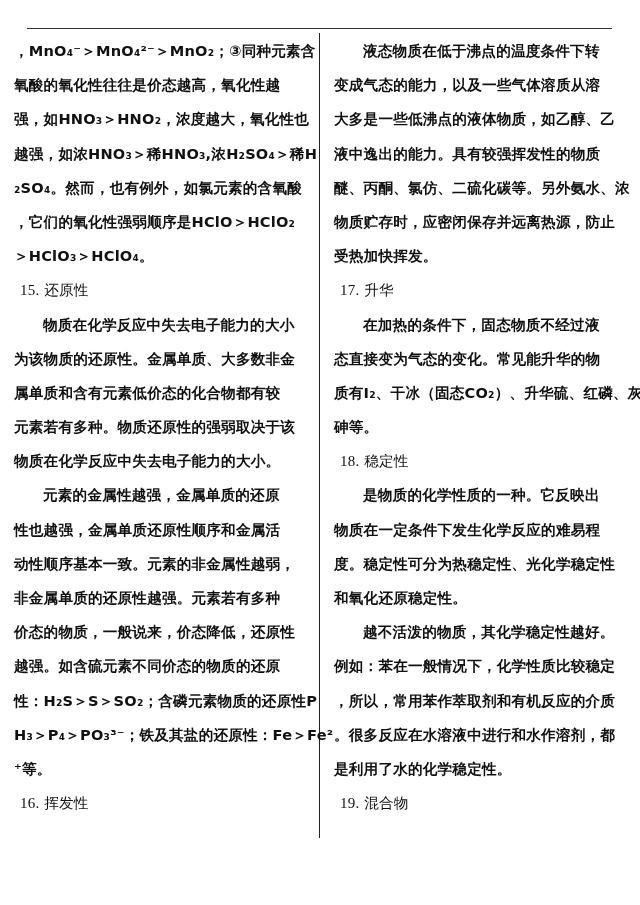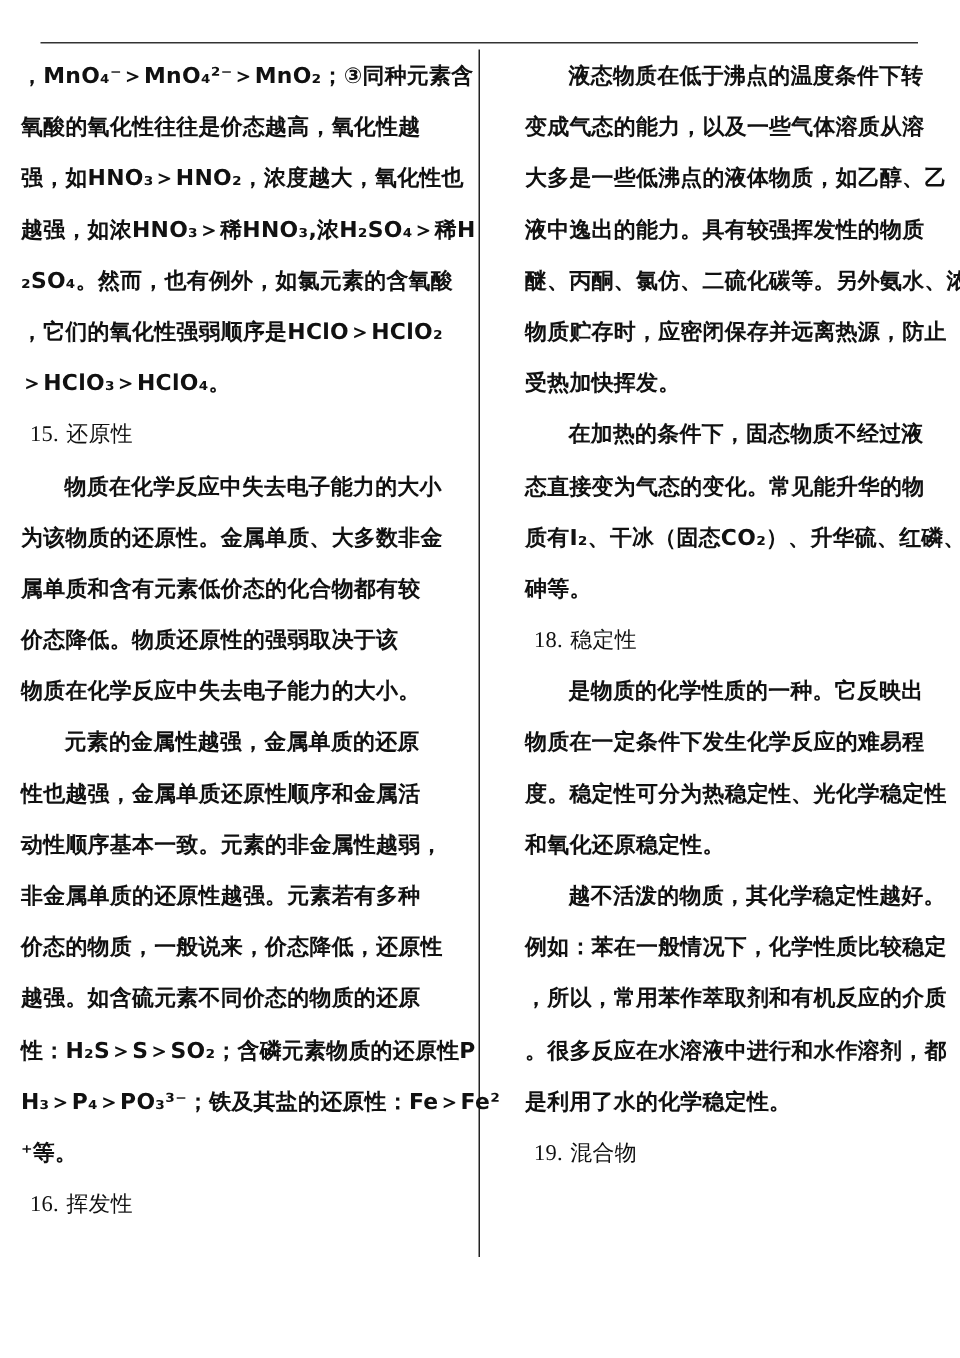--- a/index.html
+++ b/index.html
@@ -4,21 +4,21 @@
 <style>
   html, body { margin:0; padding:0; background:#ffffff; }
   body { width:640px; height:905px; position:relative; overflow:hidden;
          font-family:"DejaVu Sans", "Liberation Sans", sans-serif; color:#111; }
   .header-rule { position:absolute; left:27px; top:28px; width:585px; height:0;
                  border-top:1.5px solid #333; }
   .col-divider { position:absolute; left:319px; top:33px; width:0; height:805px;
                  border-left:1.5px solid #222; }
   .col { position:absolute; top:34px; }
   .col-left { left:14px; width:280px; }
-  .col-right { left:334px; width:284px;margin-left:16px; }
+  .col-right { left:334px; width:284px; }
   .line { height:34.2px; line-height:34.2px; font-size:14.6px; font-weight:bold;
           white-space:nowrap; letter-spacing:0.2px; }
   .line.indent { padding-left:29px; }
   .heading { font-weight:normal; padding-left:6px; }
   .heading .num { font-family:Liberation Serif, serif; font-size:15px; }
 </style>
 </head>
 <body>
 
 <div class="header-rule"></div>
@@ -34,21 +34,21 @@
   <div class="line">＞HClO₃＞HClO₄。</div>
 
   <div class="line heading">
     <span class="num">15.</span>
     <span>还原性</span>
   </div>
   <div>
     <div class="line indent">物质在化学反应中失去电子能力的大小</div>
     <div class="line">为该物质的还原性。金属单质、大多数非金</div>
     <div class="line">属单质和含有元素低价态的化合物都有较</div>
-    <div class="line">价态降低。物质还原性的强弱取决于该</div>
+    <div class="line">元素若有多种。物质还原性的强弱取决于该</div>
     <div class="line">物质在化学反应中失去电子能力的大小。</div>
   </div>
   <div>
     <div class="line indent">元素的金属性越强，金属单质的还原</div>
     <div class="line">性也越强，金属单质还原性顺序和金属活</div>
     <div class="line">动性顺序基本一致。元素的非金属性越弱，</div>
     <div class="line">非金属单质的还原性越强。元素若有多种</div>
     <div class="line">价态的物质，一般说来，价态降低，还原性</div>
     <div class="line">越强。如含硫元素不同价态的物质的还原</div>
     <div class="line">性：H₂S＞S＞SO₂；含磷元素物质的还原性P</div>
@@ -66,20 +66,24 @@
   <div>
     <div class="line indent">液态物质在低于沸点的温度条件下转</div>
     <div class="line">变成气态的能力，以及一些气体溶质从溶</div>
     <div class="line">大多是一些低沸点的液体物质，如乙醇、乙</div>
     <div class="line">液中逸出的能力。具有较强挥发性的物质</div>
     <div class="line">醚、丙酮、氯仿、二硫化碳等。另外氨水、浓</div>
     <div class="line">物质贮存时，应密闭保存并远离热源，防止</div>
     <div class="line">受热加快挥发。</div>
   </div>
 
+  <div class="line heading">
+    <span class="num">17.</span>
+    <span>升华</span>
+  </div>
   <div>
     <div class="line indent">在加热的条件下，固态物质不经过液</div>
     <div class="line">态直接变为气态的变化。常见能升华的物</div>
     <div class="line">质有I₂、干冰（固态CO₂）、升华硫、红磷、灰</div>
     <div class="line">砷等。</div>
   </div>
 
   <div class="line heading">
     <span class="num">18.</span>
     <span>稳定性</span>

